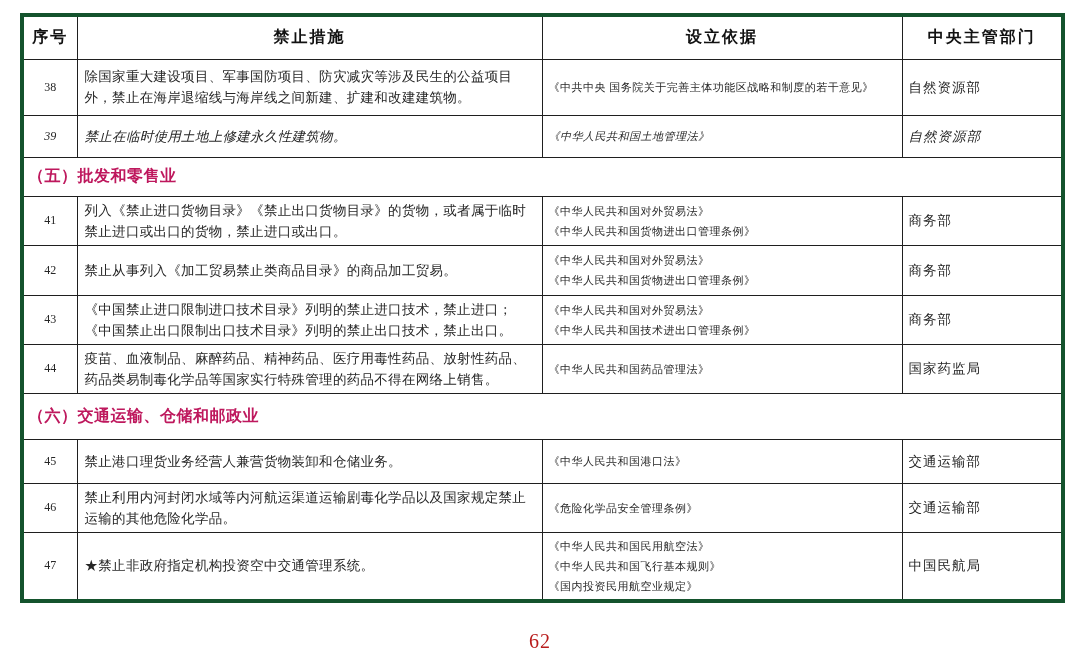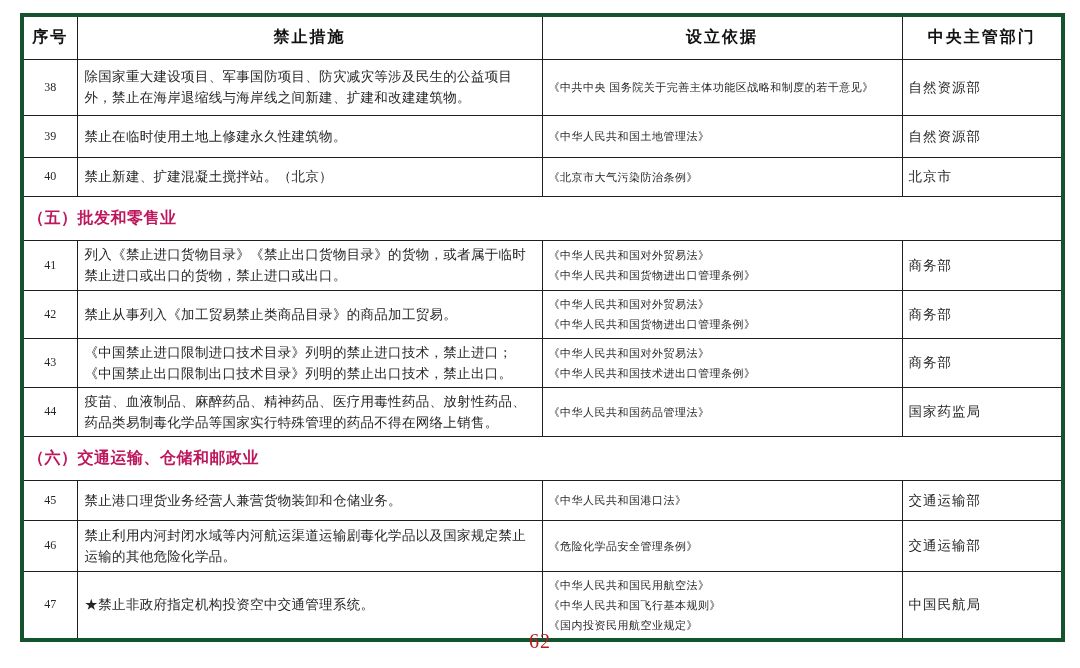--- a/index.html
+++ b/index.html
@@ -72,21 +72,21 @@
     font-size: 16px;
     font-weight: bold;
     color: #be185d;
     letter-spacing: 0.5px;
     padding: 2px 4px 2px 4px;
     text-align: left;
   }
   .basis-line { display: block; }
   
   tbody tr:nth-child(1)  { height: 56px; }
-  tbody tr:nth-child(2)  { height: 42px; }
+  tbody tr:nth-child(2)  { height: 42px; font-style: italic; }
   tbody tr:nth-child(3)  { height: 39px; }
   tbody tr:nth-child(4)  { height: 44px; }
   tbody tr:nth-child(5)  { height: 50px; }
   tbody tr:nth-child(6)  { height: 48px; }
   tbody tr:nth-child(7)  { height: 49px; }
   tbody tr:nth-child(8)  { height: 46px; }
   tbody tr:nth-child(9)  { height: 44px; }
   tbody tr:nth-child(10) { height: 40px; }
   tbody tr:nth-child(11) { height: 51px; margin-left: 44px; }
   tbody tr:nth-child(12) { height: 62px; }
@@ -133,28 +133,20 @@
 
   <tr>
     <td class="c-no">39</td>
     <td class="c-measure">禁止在临时使用土地上修建永久性建筑物。</td>
     <td class="c-basis">
             <div class="basis-line">《中华人民共和国土地管理法》</div>
           </td>
     <td class="c-dept">自然资源部</td>
   </tr>
 
-  <tr>
-    <td class="c-no">40</td>
-    <td class="c-measure">禁止新建、扩建混凝土搅拌站。（北京）</td>
-    <td class="c-basis">
-            <div class="basis-line">《北京市大气污染防治条例》</div>
-          </td>
-    <td class="c-dept">北京市</td>
-  </tr>
 
   <tr>
     <td class="c-section" colspan="4">（五）批发和零售业</td>
   </tr>
 
   <tr>
     <td class="c-no">41</td>
     <td class="c-measure">列入《禁止进口货物目录》《禁止出口货物目录》的货物，或者属于临时禁止进口或出口的货物，禁止进口或出口。</td>
     <td class="c-basis">
             <div class="basis-line">《中华人民共和国对外贸易法》</div>

